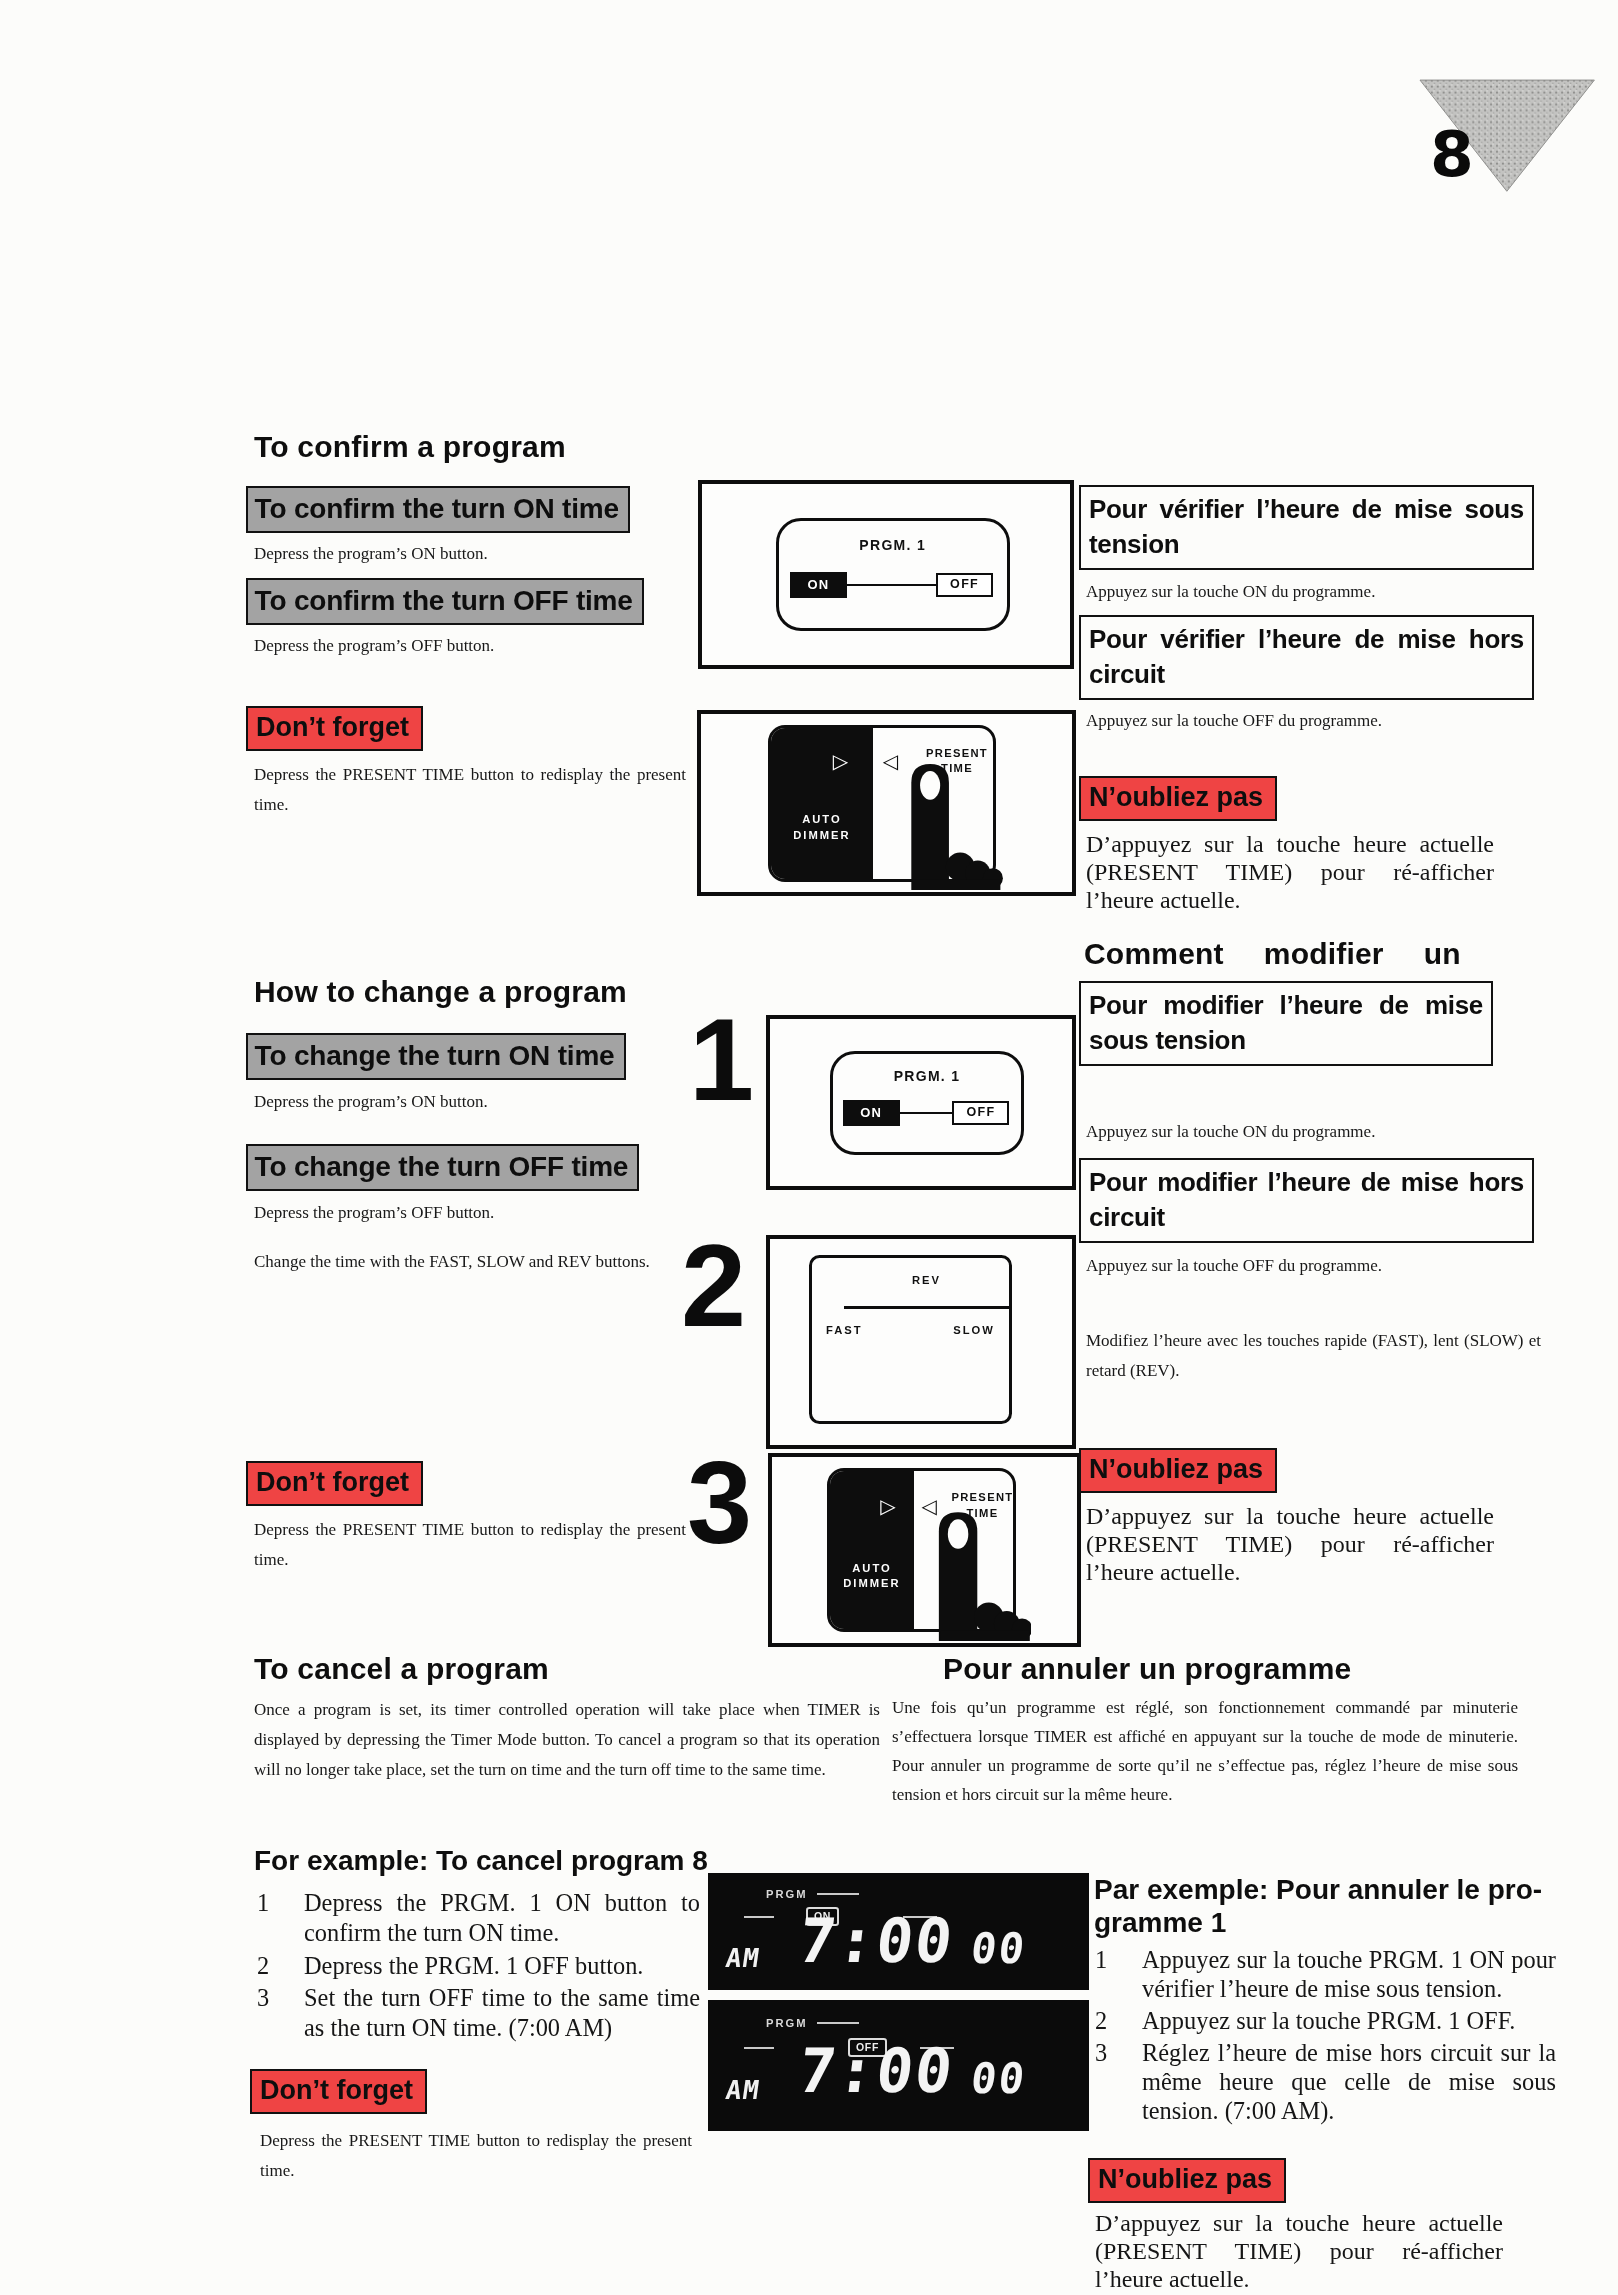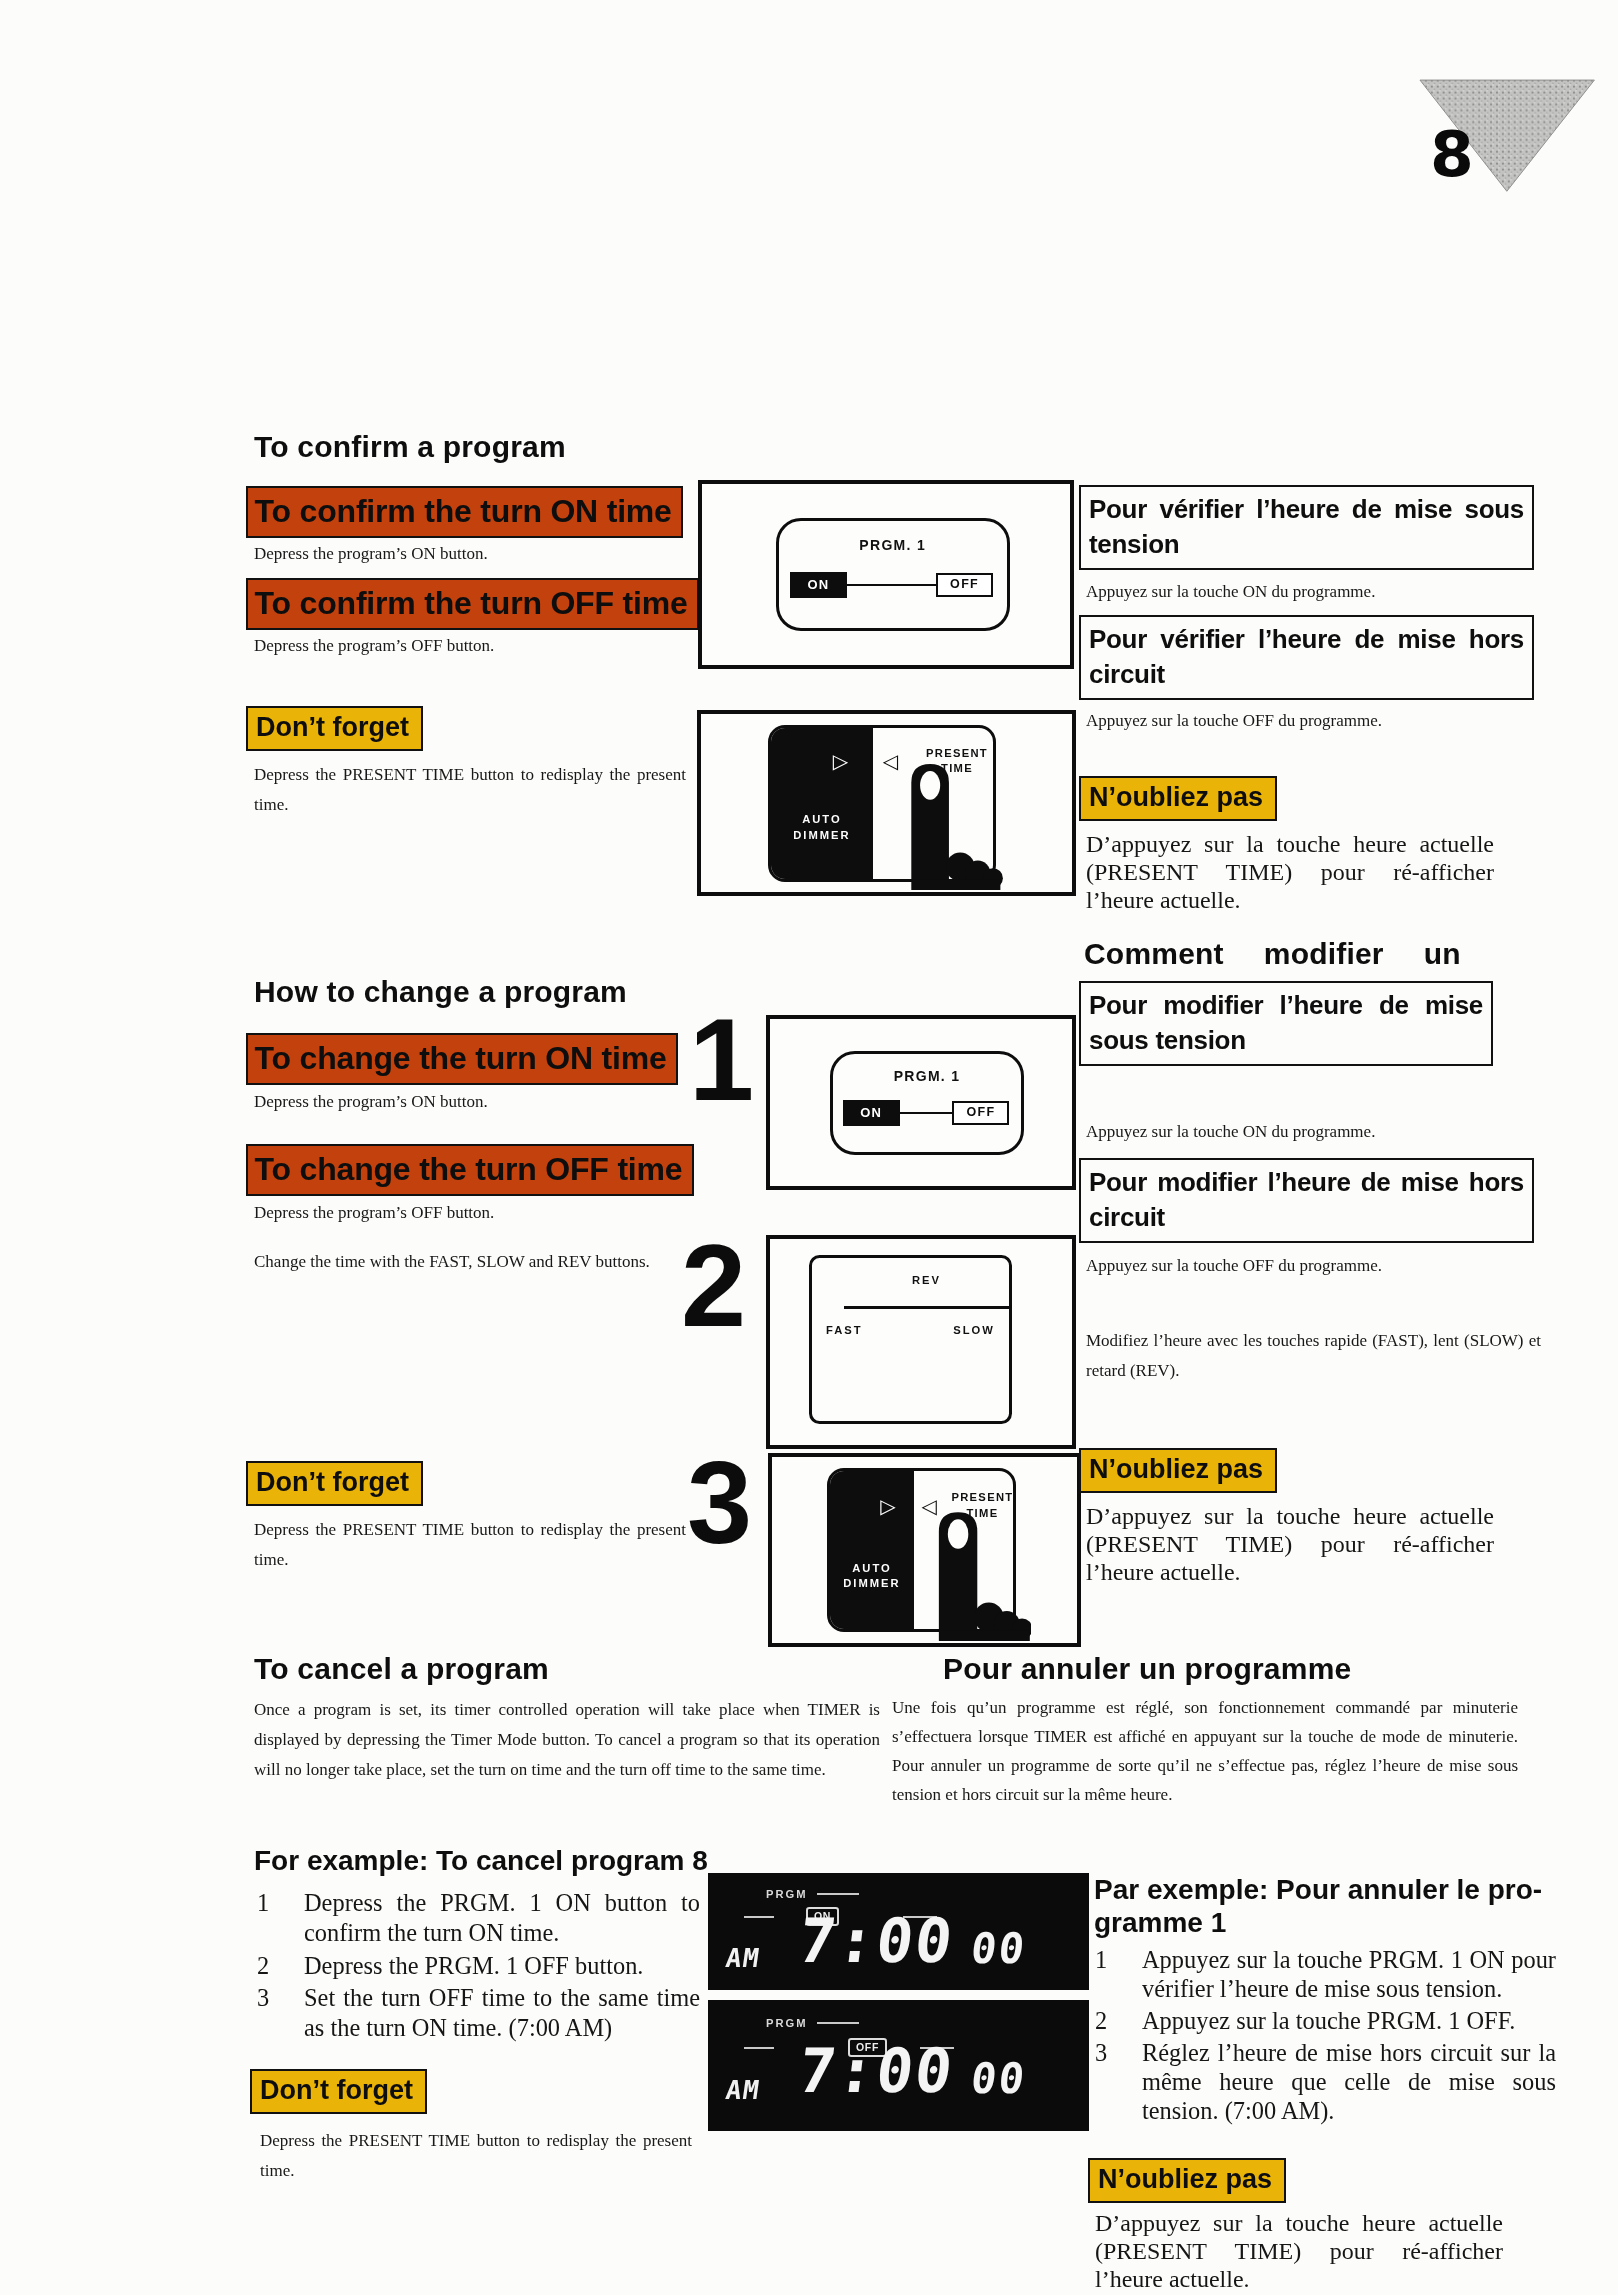--- a/index.html
+++ b/index.html
@@ -5,27 +5,27 @@
   html,body{margin:0;padding:0;background:#e8e8e6;}
   .page{position:relative;width:1619px;height:2295px;background:#fcfcfa;color:#161616;
         font-family:"Liberation Serif", serif;overflow:hidden;}
   .abs{position:absolute;}
   
   .h1{font-family:"Liberation Sans",sans-serif;font-weight:bold;font-size:30px;line-height:1.12;
       letter-spacing:0.2px;color:#0e0e0e;}
   .h2{font-family:"Liberation Sans",sans-serif;font-weight:bold;font-size:28px;line-height:1.16;color:#0e0e0e;}
   
   .boxhead{display:inline-block;border:2.6px solid #111;font-family:"Liberation Sans",sans-serif;
-           font-weight:bold;font-size:32px;line-height:1.2;letter-spacing:-0.2px;
-           padding:4px 9.2px 5.3px 6.6px;color:#0e0e0e;background:#c2410c;}
+           font-weight:bold;font-size:28px;line-height:1.2;letter-spacing:-0.2px;
+           padding:4px 9.2px 5.3px 6.6px;color:#0e0e0e;background:#a3a3a3;}
   .boxhead2{display:block;border:2.6px solid #111;font-family:"Liberation Sans",sans-serif;
             font-weight:bold;font-size:26px;line-height:1.32;letter-spacing:-0.3px;
             padding:5.3px 8px 6.6px 8px;box-sizing:border-box;text-align:justify;color:#0e0e0e;background:#fcfcfa;}
   .notebox{display:inline-block;border:2.6px solid #111;font-family:"Liberation Sans",sans-serif;
-           font-weight:bold;font-size:27px;line-height:1.1;padding:4.6px 12px 6.6px 8px;color:#0e0e0e;background:#eab308;}
+           font-weight:bold;font-size:27px;line-height:1.1;padding:4.6px 12px 6.6px 8px;color:#0e0e0e;background:#ef4444;}
   
   .bt{font-size:17px;line-height:30px;color:#181818;}
   .just{text-align:justify;}
   .pre{white-space:pre-line;}
   .small-bt{font-size:24px;line-height:28px;}
   
   .list{display:flex;flex-direction:column;gap:2.6px;}
   .li{display:flex;}
   .li .num{width:47px;flex:0 0 47px;font-size:24.4px;line-height:30px;}
   .li .txt{flex:1;font-size:24.4px;line-height:30px;text-align:justify;}

